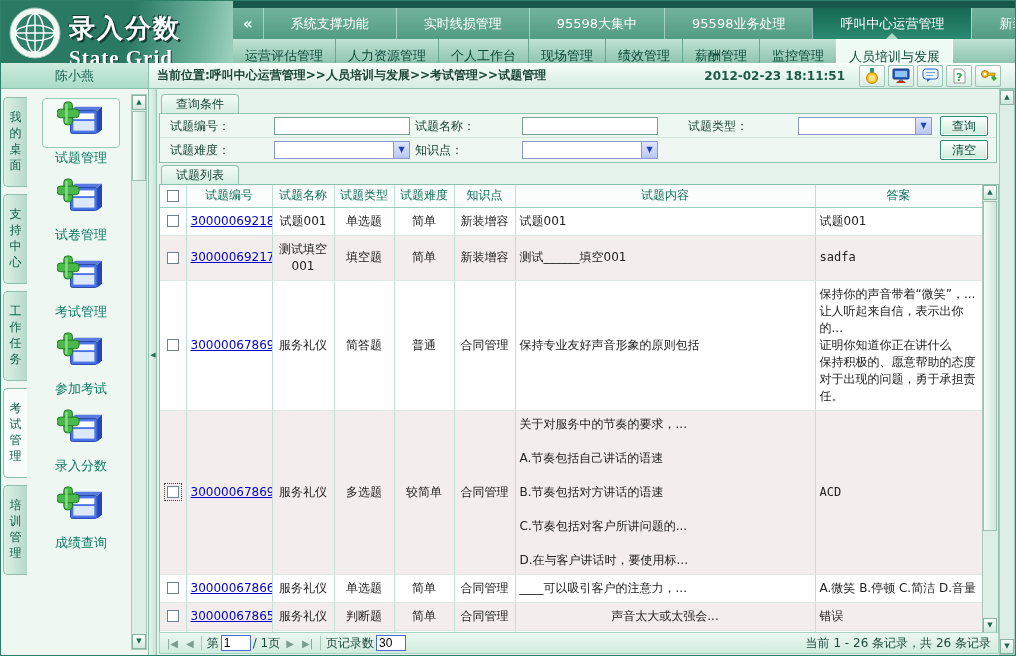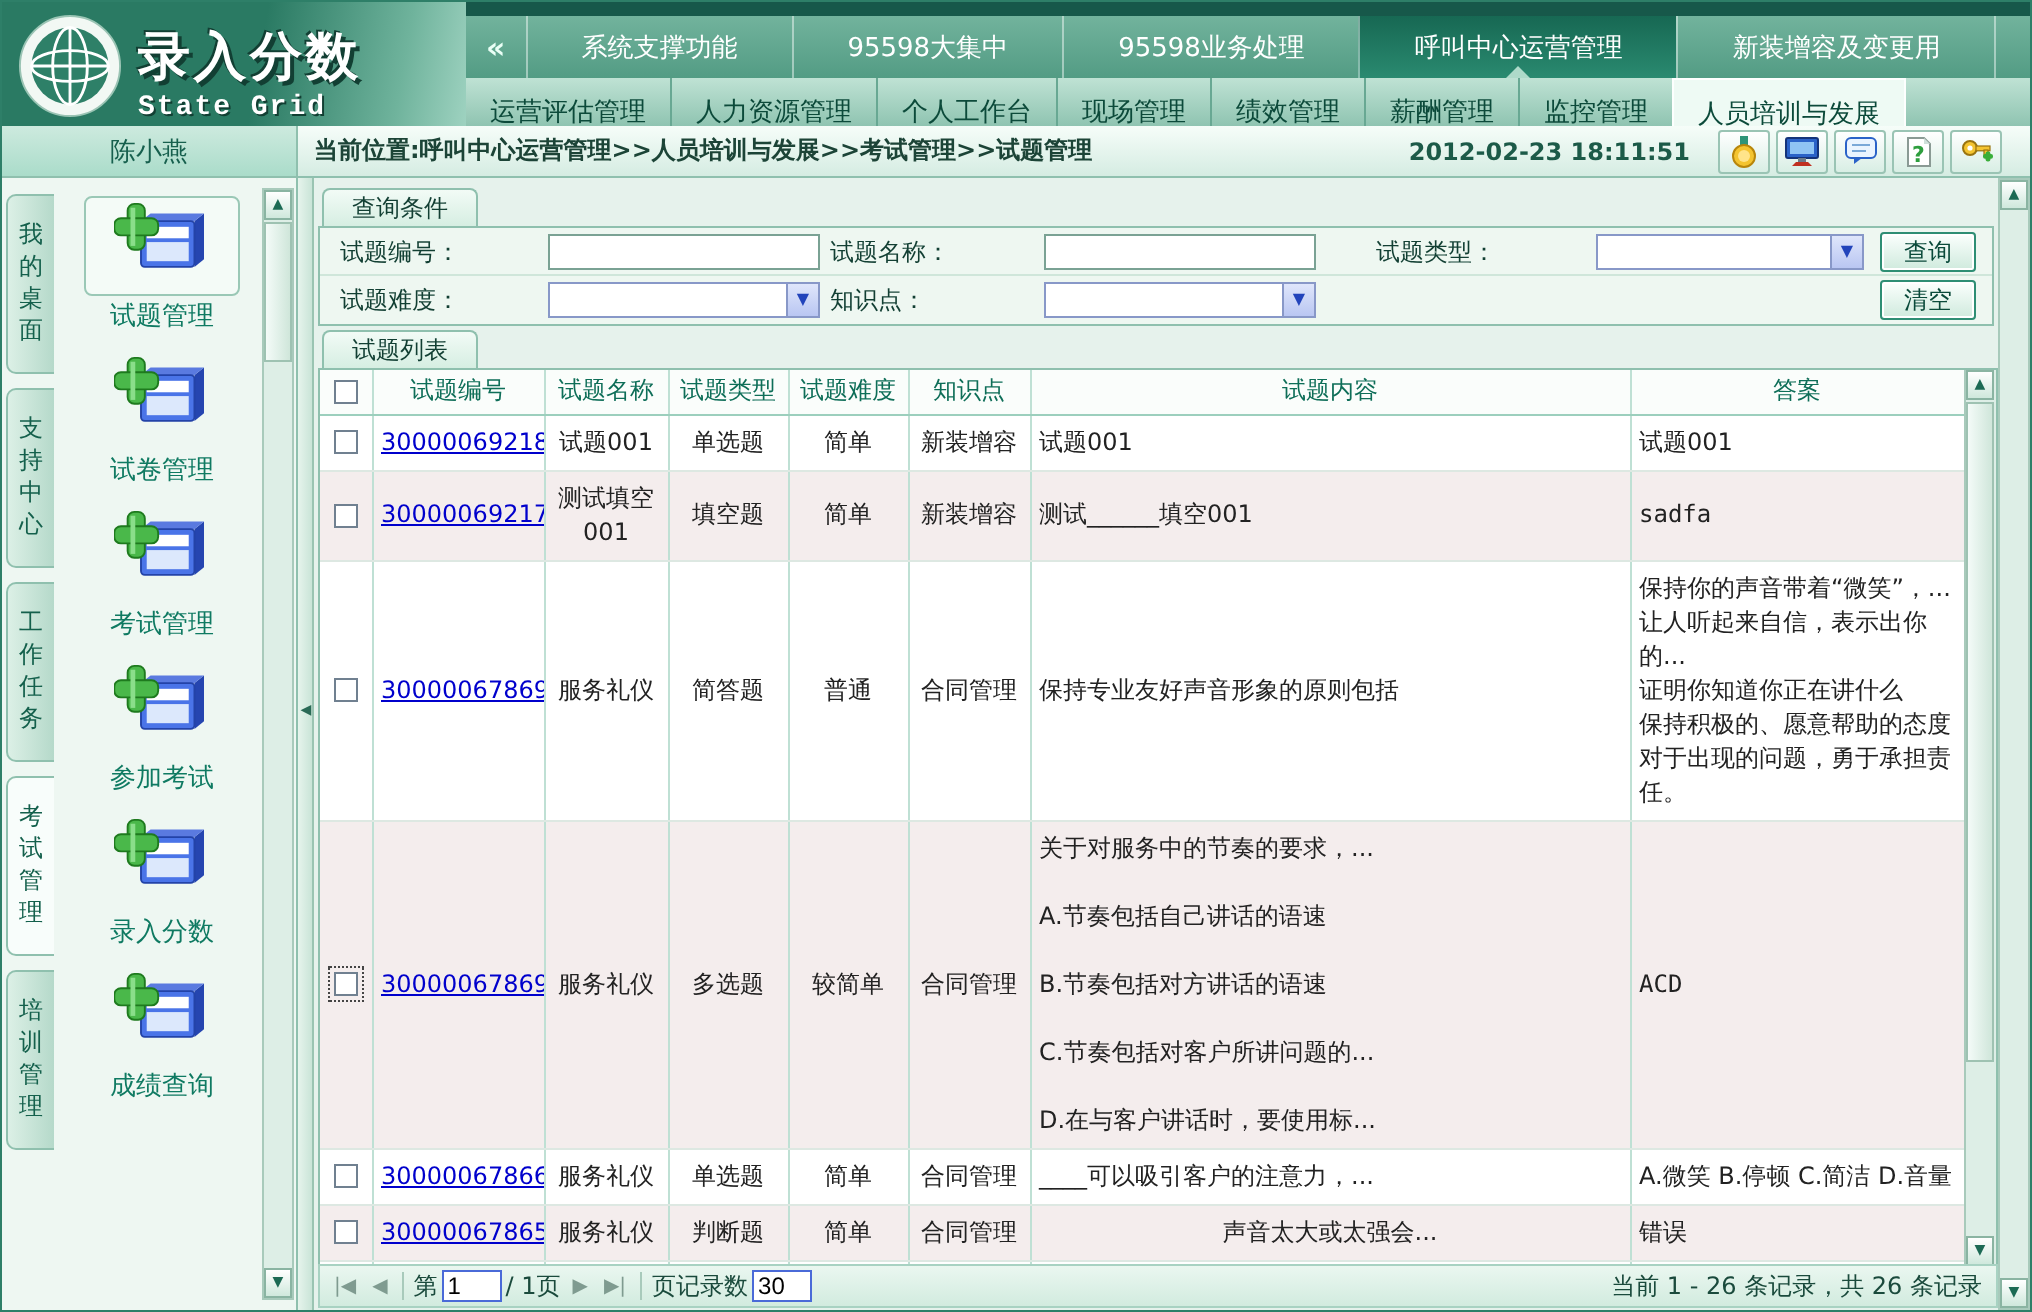--- a/index.html
+++ b/index.html
@@ -6,21 +6,21 @@
   body { font-family:"DejaVu Sans", sans-serif; background:#cfe3da; }
   .screen { position:relative; width:1016px; height:656px; background:#e6f2ec; border:1px solid #2e7f68; overflow:hidden; }
 
   
   .topbar { position:absolute; left:0; top:0; width:1016px; height:62px; background:linear-gradient(#79b8a2,#3a8a71); }
   .top-strip { position:absolute; left:0; top:0; width:100%; height:7px; background:#17584a; }
   .logo-area { position:absolute; left:0; top:0; width:232px; height:62px; background:linear-gradient(100deg,#2a7a63 55%, #6fb39c 85%, #9ed2c0 100%); }
   .logo-globe { position:absolute; left:8px; top:6px; }
   .logo-text { position:absolute; left:68px; top:10px; color:#fff; }
   .logo-cn { font-size:26px; font-weight:bold; letter-spacing:2px; text-shadow:2px 2px 0 #123f33, -1px -1px 0 #123f33; }
-  .logo-en { font-family:Liberation Mono, monospace; font-size:14px; font-weight:bold; letter-spacing:1px; text-shadow:1px 1px 0 #123f33; }
+  .logo-en { font-family:Liberation Serif, serif; font-size:21px; font-weight:bold; letter-spacing:1px; text-shadow:1px 1px 0 #123f33; }
   .nav1 { position:absolute; left:232px; top:7px; right:0; height:31px; display:flex; align-items:stretch; color:#fff; font-size:13px; }
   .nav1-item { display:flex; align-items:center; padding:0 27px; border-left:1px solid rgba(255,255,255,.45); cursor:pointer; white-space:nowrap; }
   .nav1-item.active { background:linear-gradient(#176853,#2a8a70); position:relative; }
   .nav1-item.active::after { content:""; position:absolute; left:50%; bottom:-1px; margin-left:-7px; border-left:7px solid transparent; border-right:7px solid transparent; border-bottom:7px solid #aedac9; }
   .nav-collapse { display:flex; align-items:center; padding:0 10px; font-size:15px; font-weight:bold; color:#eafff6; cursor:pointer; }
   .nav2 { position:absolute; left:232px; top:38px; right:0; height:24px; background:linear-gradient(#bfe2d4,#8fc4b1); display:flex; color:#0c4a3a; font-size:13px; }
   .nav2-item { display:flex; align-items:center; padding:17px 12px; border-left:1px solid #68a893; cursor:pointer; white-space:nowrap;text-align:center; }
   .nav2-item:first-child { border-left:none; }
   .nav2-item.active { background:#eefaf4; border:1px solid #fdfffe; color:#0c4a3a; }
 
@@ -110,20 +110,21 @@
       </svg>
       <div class="logo-text">
         <div class="logo-cn">录入分数</div>
         <div class="logo-en">State Grid</div>
       </div>
     </div>
 
     <div class="nav1">
       <span class="nav-collapse">«</span>
       <div class="nav1-item">系统支撑功能</div>
+      <div class="nav1-item">实时线损管理</div>
       <div class="nav1-item">95598大集中</div>
       <div class="nav1-item">95598业务处理</div>
       <div class="nav1-item active">呼叫中心运营管理</div>
       <div class="nav1-item">新装增容及变更用</div>
       <div class="nav1-item">供用电合同管理</div>
 
     </div>
 
     <div class="nav2">
       <div class="nav2-item">运营评估管理</div>

